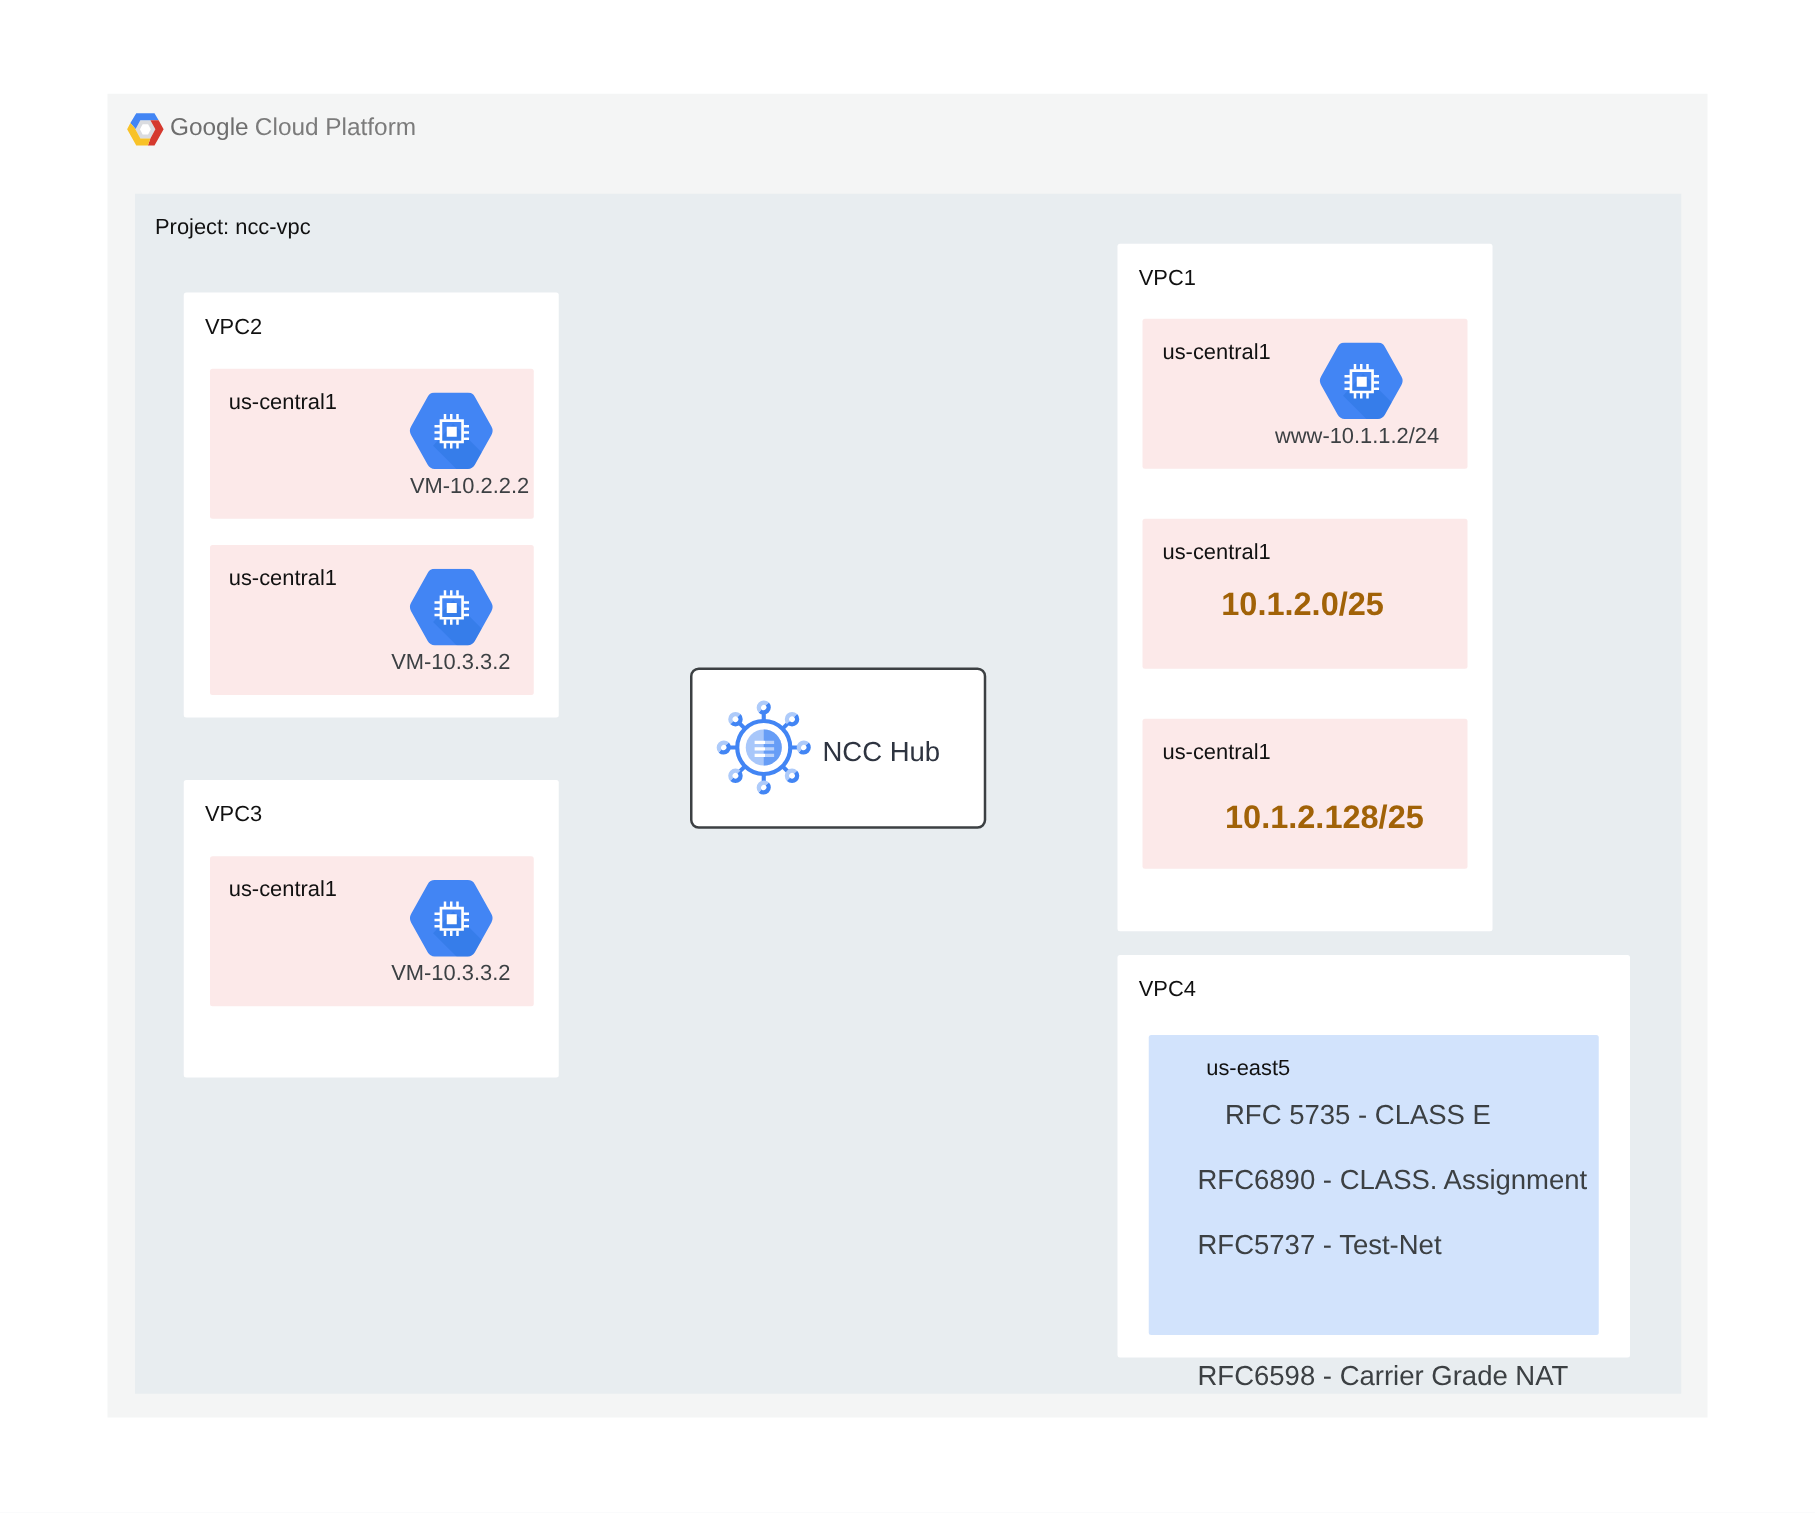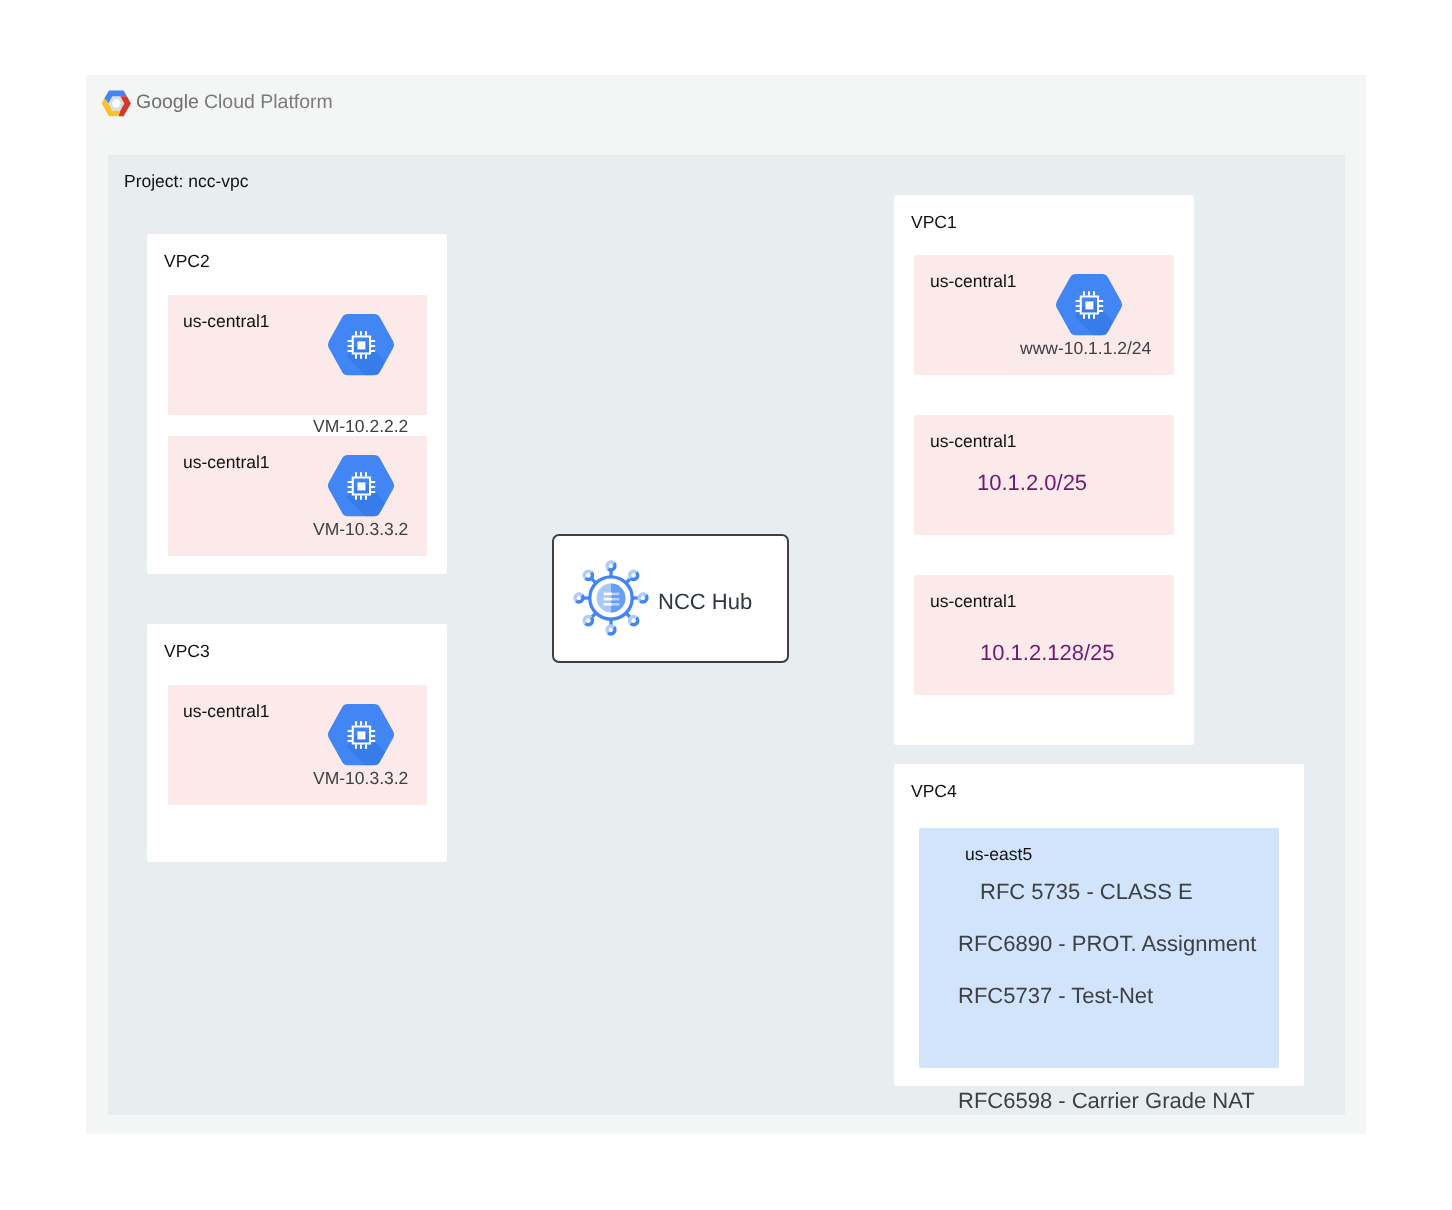--- a/index.html
+++ b/index.html
@@ -18,21 +18,21 @@
 
   
   .card{position:absolute;background:#fff;border-radius:2px;}
   .card-title{position:absolute;font-size:17.5px;color:#111;line-height:21px;}
 
   .subnet{position:absolute;border-radius:2px;}
   .subnet.pink{background:#FCE9E9;}
   .subnet.blue{background:#D2E3FC;}
   .region{position:absolute;font-size:17.5px;color:#111;line-height:21px;white-space:nowrap;}
   .vmlabel{position:absolute;font-size:17.5px;color:#3C4043;line-height:21px;white-space:nowrap;}
-  .cidr{position:absolute;font-size:22px;color:#701a75;line-height:26px;white-space:nowrap;}
+  .cidr{position:absolute;font-size:26px;color:#a16207;line-height:26px;white-space:nowrap;font-weight:bold;}
   .rfcline{position:absolute;font-size:22px;color:#3C4043;line-height:26px;white-space:nowrap;}
 
   .hexicon{position:absolute;}
   .hubbox{position:absolute;left:552px;top:534px;width:237px;height:129px;background:#fff;border:2px solid #3C4043;border-radius:7px;box-sizing:border-box;}
   .hubicon{position:absolute;left:571px;top:558px;width:80px;height:80px;}
   .hublabel{position:absolute;left:658px;top:589px;font-size:22px;color:#2E3440;line-height:26px;white-space:nowrap;}
 </style>
 </head>
 <body>
 
@@ -78,21 +78,21 @@
     <rect x="38" y="40.4" width="2" height="4.4"></rect>
     <rect x="20.6" y="26" width="4.4" height="2"></rect>
     <rect x="20.6" y="31" width="4.4" height="2"></rect>
     <rect x="20.6" y="36" width="4.4" height="2"></rect>
     <rect x="43.8" y="26" width="4.4" height="2"></rect>
     <rect x="43.8" y="31" width="4.4" height="2"></rect>
     <rect x="43.8" y="36" width="4.4" height="2"></rect>
     <rect x="30.4" y="27.4" width="8" height="8"></rect>
   </g>
 </svg>
-  <div class="vmlabel" style="left:313px;top:378px;margin-top:38px;">VM-10.2.2.2</div>
+  <div class="vmlabel" style="left:328px;top:378px;">VM-10.2.2.2</div>
 
   <div class="subnet pink" style="left:168px;top:436px;width:259px;height:120px;"></div>
   <div class="region" style="left:183px;top:452px;">us-central1</div>
   <svg class="hexicon" style="left:327px;top:455px;width:68px;height:62px" viewBox="0 0 68 62" xmlns="http://www.w3.org/2000/svg">
   <defs>
         <clipPath id="hc2">
           <path d="M 20.80 0.00 L 47.20 0.00 Q 51.00 0.00 52.85 3.32 L 66.15 27.28 Q 68.00 30.60 66.15 33.92 L 52.85 57.88 Q 51.00 61.20 47.20 61.20 L 20.80 61.20 Q 17.00 61.20 15.15 57.88 L 1.85 33.92 Q 0.00 30.60 1.85 27.28 L 15.15 3.32 Q 17.00 0.00 20.80 0.00 Z"></path>
         </clipPath>
       </defs>
   <path d="M 20.80 0.00 L 47.20 0.00 Q 51.00 0.00 52.85 3.32 L 66.15 27.28 Q 68.00 30.60 66.15 33.92 L 52.85 57.88 Q 51.00 61.20 47.20 61.20 L 20.80 61.20 Q 17.00 61.20 15.15 57.88 L 1.85 33.92 Q 0.00 30.60 1.85 27.28 L 15.15 3.32 Q 17.00 0.00 20.80 0.00 Z" fill="#4285F4"></path>
@@ -193,21 +193,21 @@
   <div class="subnet pink" style="left:914px;top:575px;width:260px;height:120px;"></div>
   <div class="region" style="left:930px;top:591px;">us-central1</div>
   <div class="cidr" style="left:980px;top:640px;">10.1.2.128/25</div>
 
   <div class="card" style="left:894px;top:764px;width:410px;height:322px;"></div>
   <div class="card-title" style="left:911px;top:781px;">VPC4</div>
 
   <div class="subnet blue" style="left:919px;top:828px;width:360px;height:240px;"></div>
   <div class="region" style="left:965px;top:844px;">us-east5</div>
   <div class="rfcline" style="left:958px;top:879px;margin-left:22px;">RFC 5735 - CLASS E</div>
-  <div class="rfcline" style="left:958px;top:931px;">RFC6890 - PROT. Assignment</div>
+  <div class="rfcline" style="left:958px;top:931px;">RFC6890 - CLASS. Assignment</div>
   <div class="rfcline" style="left:958px;top:983px;">RFC5737 - Test-Net</div>
   <div class="rfcline" style="left:958px;top:1056px;margin-top:32px;">RFC6598 - Carrier Grade NAT</div>
 
   <div class="hubbox"></div>
   <svg class="hubicon" viewBox="0 0 80 80" xmlns="http://www.w3.org/2000/svg">
   <g stroke-width="3.3" fill="none" stroke-linecap="butt">
     <line x1="40.0" y1="26.0" x2="40.0" y2="11.0" stroke="#4285F4"></line>
     <line x1="49.9" y1="30.1" x2="60.5" y2="19.5" stroke="#4285F4"></line>
     <line x1="54.0" y1="40.0" x2="69.0" y2="40.0" stroke="#4285F4"></line>
     <line x1="49.9" y1="49.9" x2="60.5" y2="60.5" stroke="#4285F4"></line>

